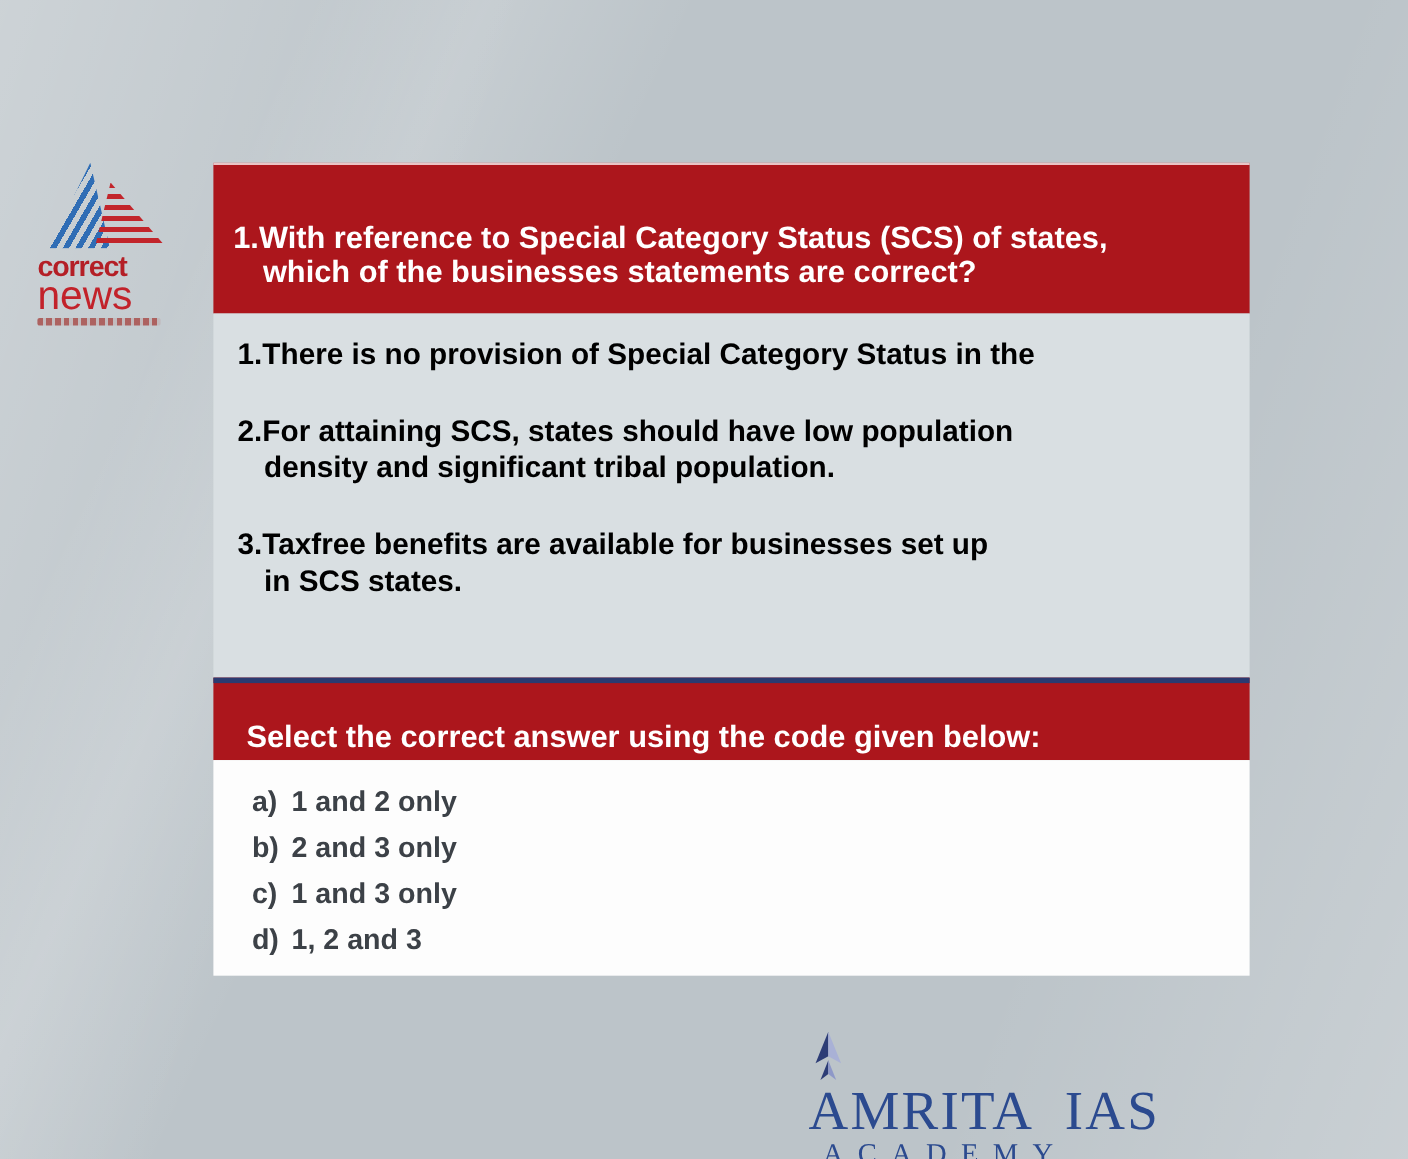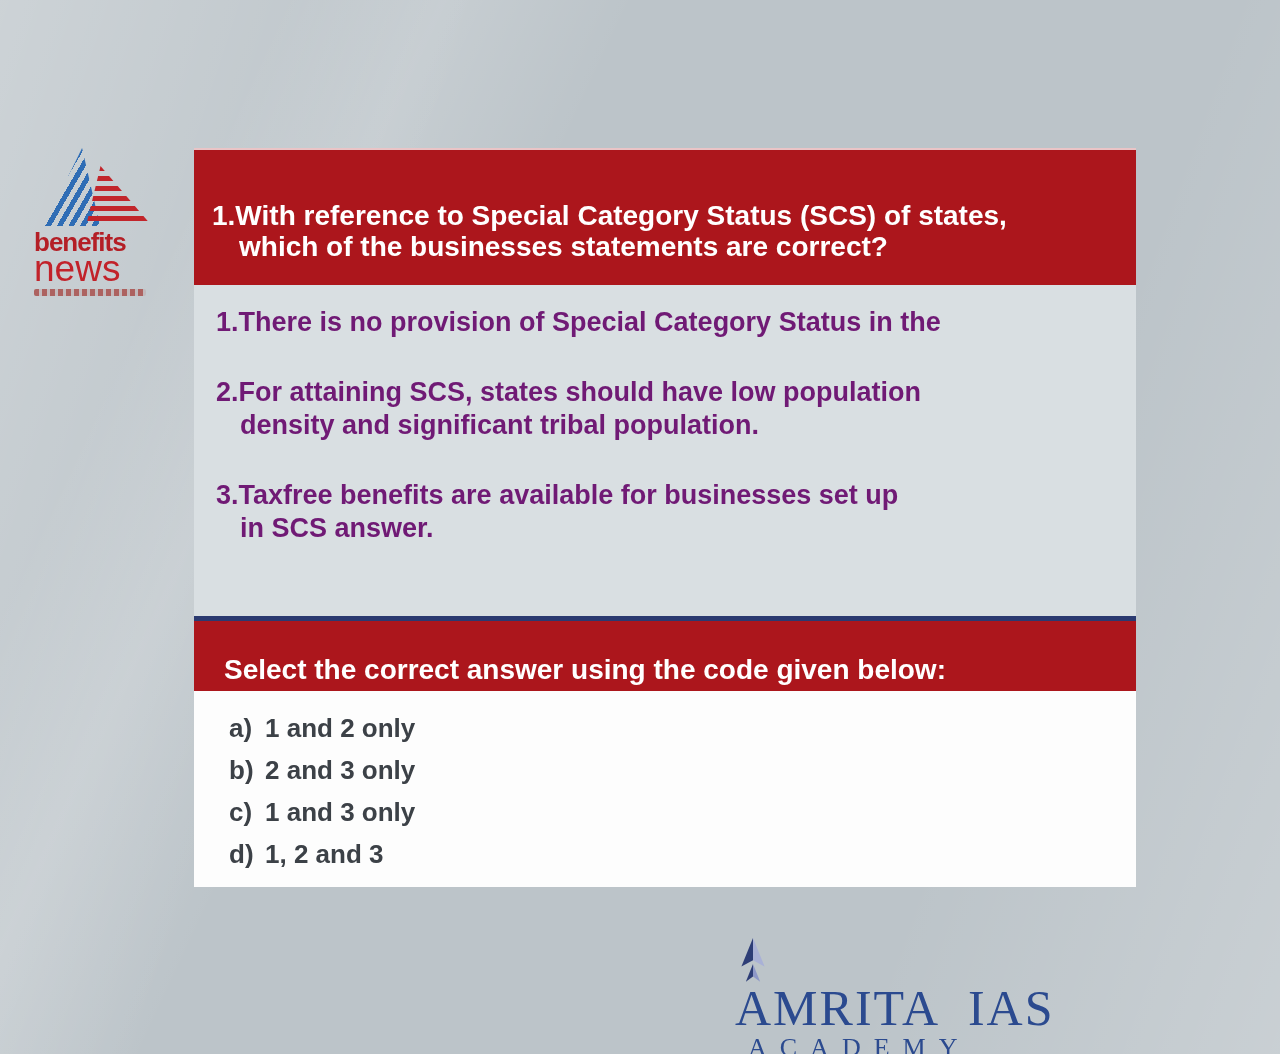--- a/index.html
+++ b/index.html
@@ -44,21 +44,21 @@
   .card{position:absolute;left:170px;top:148px;width:942px;padding-left:24px;}
   .card-header{
     background:#ac161c;border-top:2px solid rgba(255,255,255,.75);
     height:137px;box-sizing:border-box;padding:50px 14px 0 18px;
     color:#ffffff;font-weight:bold;font-size:28px;line-height:31px;
   }
   .card-header .cont{display:block;margin-left:27px;}
   .statements{
     background:#d9dfe2;height:331px;box-sizing:border-box;
     padding:21px 16px 0 22px;
-    color:#701a75;font-weight:bold;font-size:27px;line-height:33px;
+    color:#000000;font-weight:bold;font-size:27px;line-height:33px;
   }
   .statement{margin:0 0 37px 0;}
   .statement .cont{display:block;margin-left:24px;}
   .select-band{
     background:#ac161c;border-top:5px solid #2b3a70;
     height:75px;box-sizing:border-box;padding:34px 14px 0 30px;
     color:#ffffff;font-weight:bold;font-size:28px;line-height:30px;
   }
   .options{
     background:#fdfdfd;height:196px;box-sizing:border-box;
@@ -84,21 +84,21 @@
 </head>
 <body>
 
 <div class="stage">
 
   <div class="asianet">
     <div class="asianet-emblem">
       <div class="asianet-tri-blue"></div>
       <div class="asianet-tri-red"></div>
     </div>
-    <div class="asianet-word-top">benefits</div>
+    <div class="asianet-word-top">correct</div>
     <div class="asianet-word-bottom">news</div>
     <div class="asianet-tagline"></div>
   </div>
 
   <div class="card">
 
     <div class="card-header">
       <span>1.With reference to Special Category Status (SCS) of states,</span>
       <span class="cont">which of the businesses statements are correct?</span>
     </div>
@@ -106,21 +106,21 @@
     <div class="statements">
       <div class="statement">
         <span>1.There is no provision of Special Category Status in the</span>
       </div>
       <div class="statement">
         <span>2.For attaining SCS, states should have low population</span>
         <span class="cont">density and significant tribal population.</span>
       </div>
       <div class="statement">
         <span>3.Taxfree benefits are available for businesses set up</span>
-        <span class="cont">in SCS answer.</span>
+        <span class="cont">in SCS states.</span>
       </div>
     </div>
 
     <div class="select-band">
       <span>Select the correct answer using the code given below:</span>
     </div>
 
     <div class="options">
       <div class="option-row">
         <span class="option-letter">a)</span>

